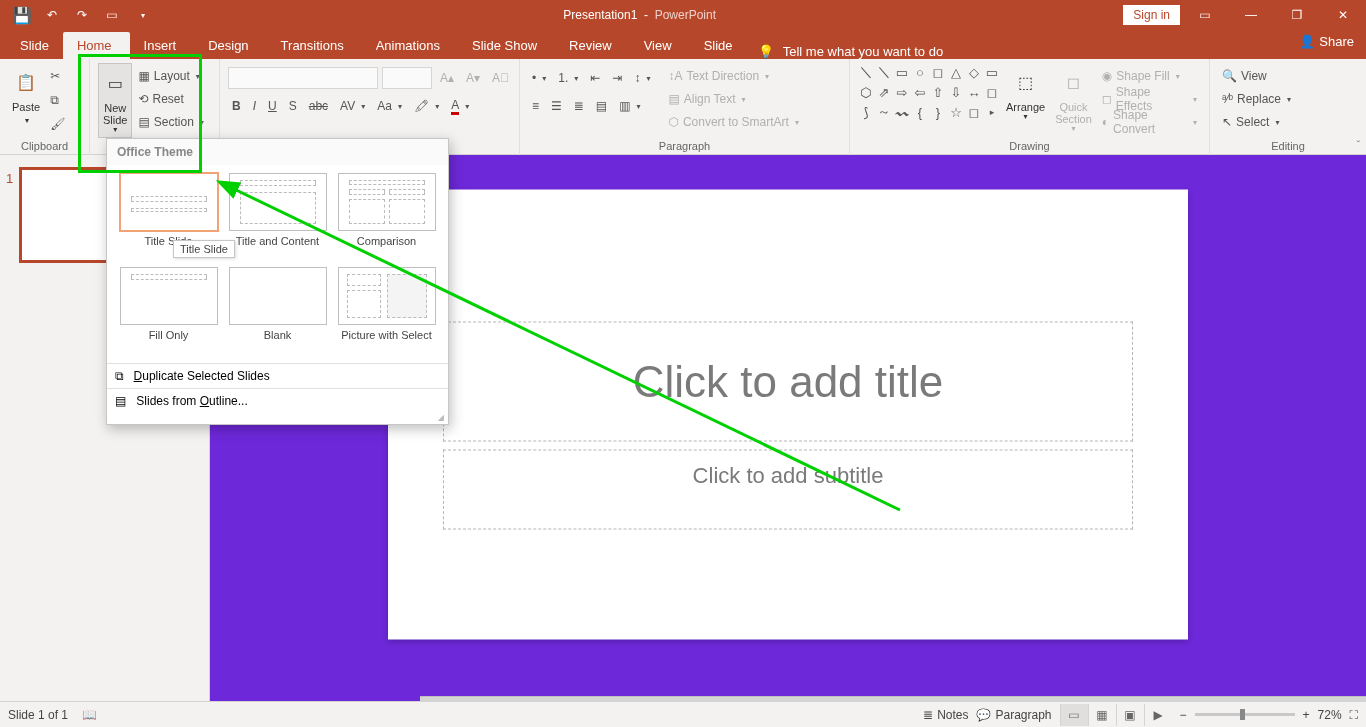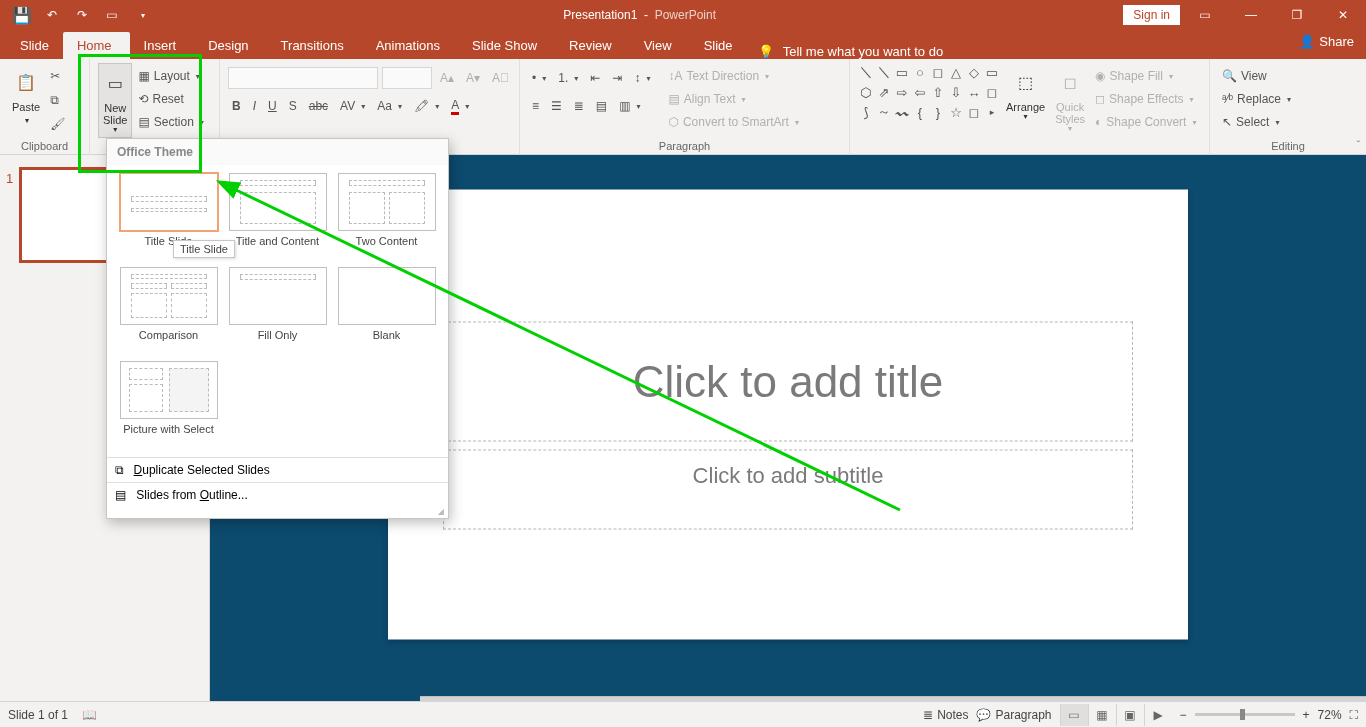--- a/index.html
+++ b/index.html
@@ -41,21 +41,21 @@
 
 .collapse-ribbon { position: absolute; right: 6px; bottom: 3px; font-size: 10px; color: #666; }
 
 
 .mainarea { position: absolute; top: 155px; left: 0; right: 0; bottom: 26px; display: flex; }
 .thumbpane { width: 210px; background: #f3f2f1; border-right: 1px solid #d4d4d4; padding-top: 12px; }
 .thumb-wrap { display: flex; padding-left: 6px; }
 .thumb-num { color: #b7472a; font-size: 13px; margin-right: 6px; margin-top: 4px; }
 .thumb { width: 170px; height: 96px; background: #fff; border: 3px solid #b7472a; }
 
-.slidearea { flex: 1; background: #0c4a6e; position: relative; }
+.slidearea { flex: 1; background: #6d28d9; position: relative; }
 .slide { position: absolute; left: 50%; top: 50%; transform: translate(-50%, -53%); width: 800px; height: 450px; background: #fff; box-shadow: 0 2px 6px rgba(0,0,0,.2); }
 .ph-title { position: absolute; left: 55px; right: 55px; top: 132px; height: 120px; border: 1px dashed #b5b5b5; display: flex; align-items: center; justify-content: center; font-size: 44px; color: #7a7a7a; font-weight: 300; }
 .ph-sub { position: absolute; left: 55px; right: 55px; top: 260px; height: 80px; border: 1px dashed #b5b5b5; display: flex; align-items: flex-start; justify-content: center; padding-top: 12px; font-size: 22px; color: #7a7a7a; font-weight: 300; }
 
 .splitter { position: absolute; left: 210px; right: 0; height: 5px; background: #d4d4d4; bottom: 0; border-top: 1px solid #bfbfbf;}
 
 
 .statusbar { position: absolute; bottom: 0; left: 0; right: 0; height: 26px; background: #f3f2f1; border-top: 1px solid #d4d4d4; display: flex; align-items: center; font-size: 12px; color: #444; }
 .statusbar .left { padding-left: 8px; display: flex; align-items: center; gap: 14px; }
 .statusbar .right { margin-left: auto; display: flex; align-items: center; gap: 8px; padding-right: 8px; }
@@ -304,38 +304,39 @@
             <span class="glyph">⬚</span>
           </div>
         <span>Arrange</span>
         <span style="font-size:8px">▾</span>
       </div>
       <div class="bigbtn disabled">
         <div class="ico">
             <span class="glyph">◻</span>
           </div>
         <span style="white-space:pre">Quick
-Styles</span>
+Section</span>
         <span style="font-size:8px">▾</span>
       </div>
       <div style="display:flex;flex-direction:column;gap:1px;margin-top:2px">
         <div class="smallbtn disabled ddarrow">
             <span>◉</span>
             <span>Shape Fill</span>
           </div>
         <div class="smallbtn disabled ddarrow">
             <span>◻</span>
             <span>Shape Effects</span>
           </div>
         <div class="smallbtn disabled ddarrow">
             <span>◐</span>
             <span>Shape Convert</span>
           </div>
       </div>
     </div>
+    <div class="group-label">Drawing</div>
   </div>
 
   <div class="group" style="flex:1;border-right:none">
     <div class="group-row" style="flex-direction:column;gap:1px;padding-top:2px">
       <div class="smallbtn">
           <span>🔍</span>
           <span>View</span>
         </div>
       <div class="smallbtn ddarrow">
           <span>ᵃ⁄ᵇ</span>
@@ -407,28 +408,20 @@
           <div class="t-line" style="top:34px;height:4px"></div>
         </div>
       <div class="gallery-item-label">Title Slide</div>
     </div>
     <div class="gallery-item">
       <div class="layout-thumb">
           <div class="t-line" style="top:6px;height:6px"></div>
           <div class="t-box" style="top:18px;left:10px;right:10px;bottom:6px"></div>
         </div>
       <div class="gallery-item-label">Title and Content</div>
-    </div>
-    <div class="gallery-item">
-      <div class="layout-thumb">
-          <div class="t-line" style="top:6px;height:6px"></div>
-          <div class="t-box" style="top:18px;left:10px;width:36px;bottom:6px"></div>
-          <div class="t-box" style="top:18px;right:10px;width:36px;bottom:6px"></div>
-        </div>
-      <div class="gallery-item-label">Two Content</div>
     </div>
     <div class="gallery-item">
       <div class="layout-thumb">
           <div class="t-line" style="top:6px;height:5px"></div>
           <div class="t-box" style="top:15px;left:10px;width:36px;height:6px"></div>
           <div class="t-box" style="top:15px;right:10px;width:36px;height:6px"></div>
           <div class="t-box" style="top:25px;left:10px;width:36px;bottom:6px"></div>
           <div class="t-box" style="top:25px;right:10px;width:36px;bottom:6px"></div>
         </div>
       <div class="gallery-item-label">Comparison</div>

